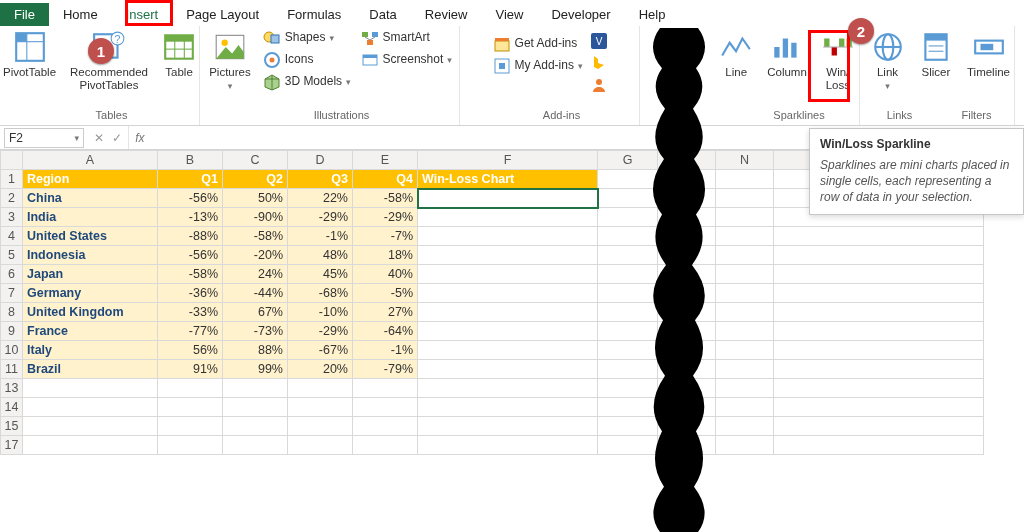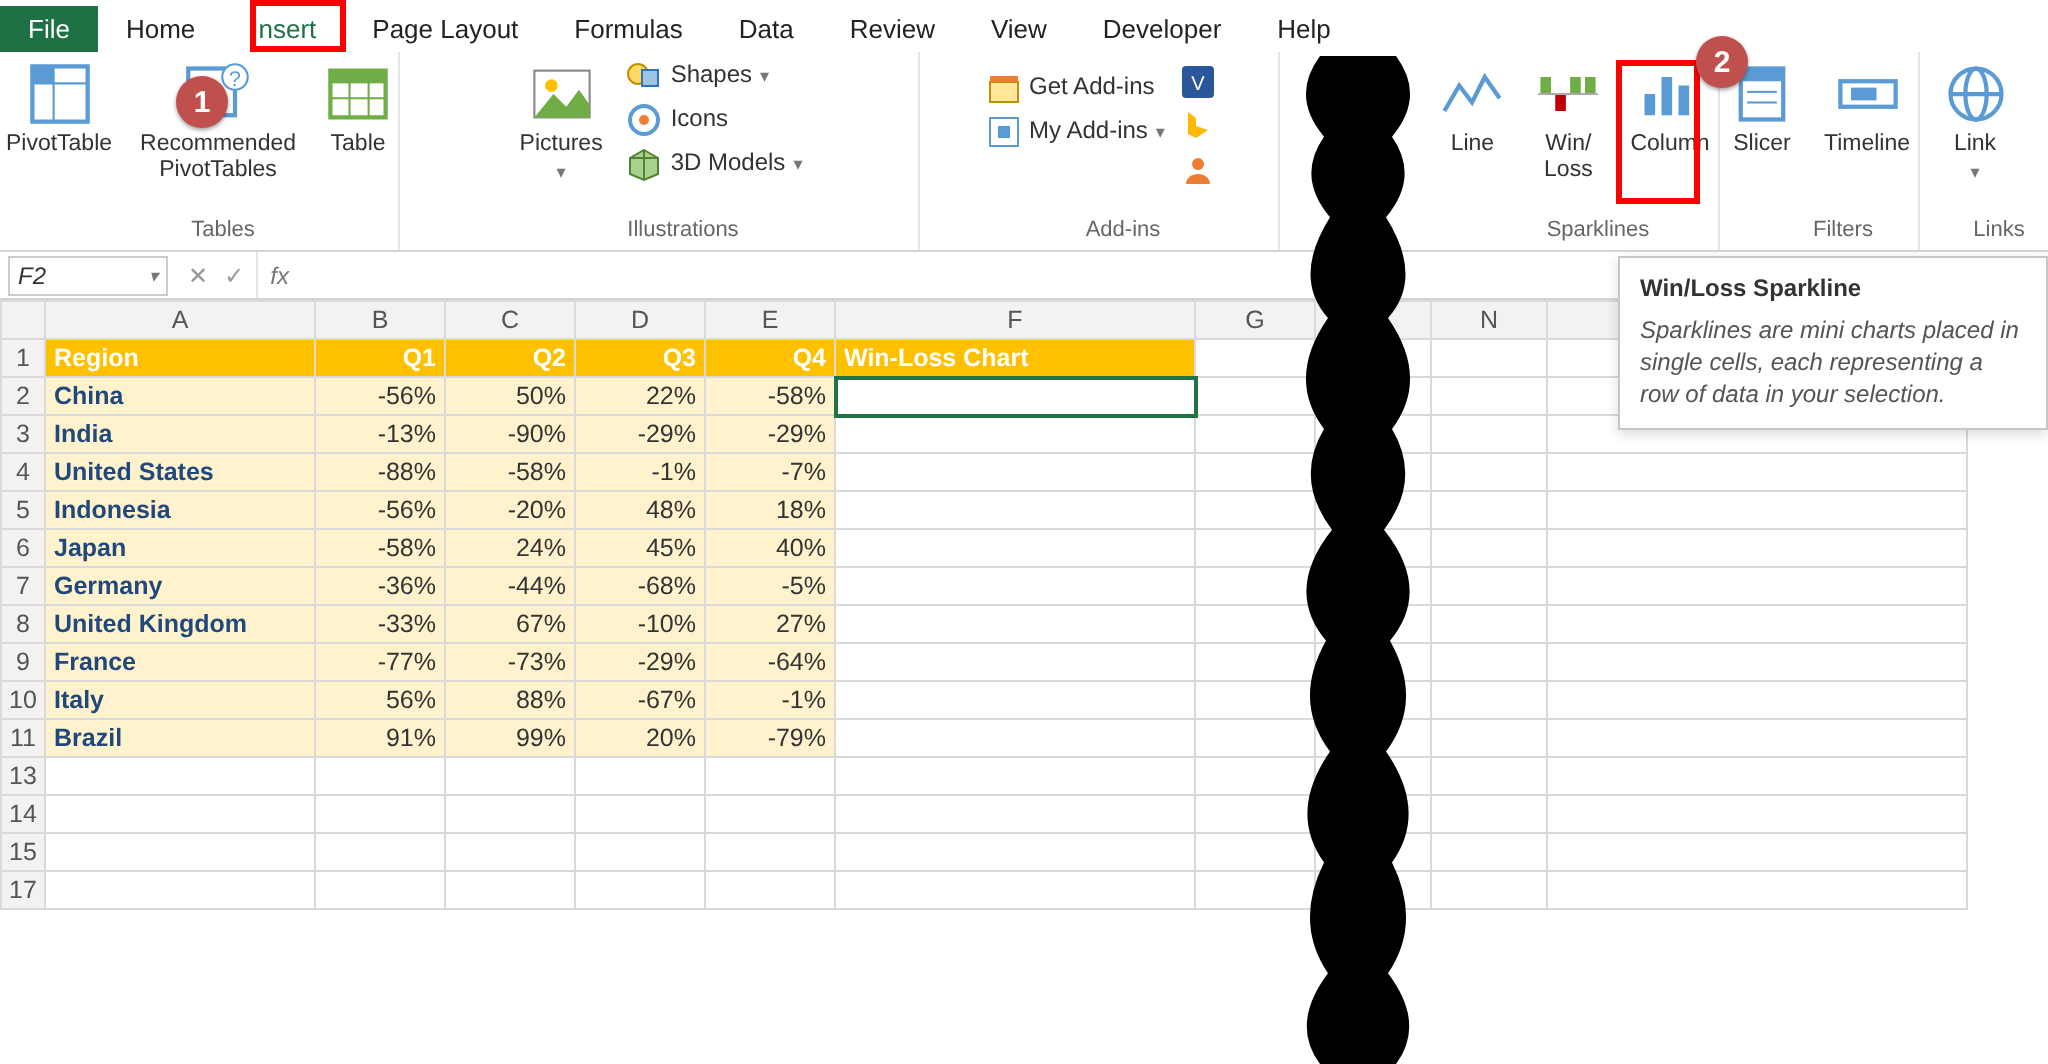--- a/index.html
+++ b/index.html
@@ -18,21 +18,21 @@
   .rbtn { display:flex; flex-direction:column; align-items:center; justify-content:flex-start; gap:2px; padding:2px 4px; cursor:pointer; text-align:center; font-size:11.5px; line-height:1.15; }
   .rbtn .ico { width:34px; height:34px; display:flex; align-items:center; justify-content:center; }
   .rbtn.small { flex-direction:row; width:auto; font-size:12px; padding:1px 2px; gap:4px; }
   .rbtn.small .ico { width:18px; height:18px; }
   .stack { display:flex; flex-direction:column; gap:2px; justify-content:flex-start; }
   .dd::after{ content:" \25BE"; font-size:9px; color:#777;}
   .spark-highlight { position:absolute; border:3px solid #ff0000; pointer-events:none; }
   .callout { position:absolute; width:26px; height:26px; border-radius:50%; background:#c0504d; color:#fff; font-weight:bold; font-size:15px; display:flex; align-items:center; justify-content:center; box-shadow:0 1px 2px rgba(0,0,0,.4); pointer-events:none; }
   
   .fbar { display:flex; align-items:center; height:24px; border-bottom:1px solid #d4d4d4; font-size:12px; }
-  .namebox { width:80px; border:1px solid #ccc; height:20px; margin:2px 4px; padding:0 4px; display:flex; align-items:center; justify-content:space-between;font-style:italic; }
+  .namebox { width:80px; border:1px solid #ccc; height:20px; margin:2px 4px; padding:0 4px; display:flex; align-items:center; justify-content:space-between; }
   .fx-controls { display:flex; align-items:center; gap:8px; color:#999; padding:0 6px; border-right:1px solid #e5e5e5; height:100%; }
   .fx-label { font-style:italic; color:#777; padding:0 6px; }
   .fx-input { flex:1; height:20px; border:none; outline:none; }
   
   .sheet { position:relative; }
   table.grid { border-collapse:collapse; table-layout:fixed; }
   table.grid th, table.grid td { border:1px solid #d9d9d9; height:19px; font-size:12.5px; }
   table.grid th { background:#f3f2f1; color:#555; font-weight:normal; text-align:center; }
   .rowhdr { width:22px; background:#f3f2f1; text-align:center; color:#555; }
   .colA { width:135px; } .colB,.colC,.colD,.colE{ width:65px;} .colF{width:180px;} .colG{width:60px;} .colM,.colN{width:58px;} .colRest{width:210px;}
@@ -145,20 +145,43 @@
             <span class="ico">
               <svg viewBox="0 0 18 18">
                 <polygon points="9,2 16,6 16,14 9,17 2,14 2,6" fill="#a9d18e" stroke="#548235"></polygon>
                 <line x1="9" y1="2" x2="9" y2="17" stroke="#548235"></line>
                 <line x1="2" y1="6" x2="16" y2="6" stroke="#548235"></line>
               </svg>
             </span>
             <span>3D Models</span>
           </div>
       </div>
+      <div class="stack">
+        <div class="rbtn small">
+            <span class="ico">
+              <svg viewBox="0 0 18 18">
+                <rect x="1" y="3" width="6" height="5" fill="#70ad47"></rect>
+                <rect x="11" y="3" width="6" height="5" fill="#5b9bd5"></rect>
+                <rect x="6" y="11" width="6" height="5" fill="#ed7d31"></rect>
+                <line x1="4" y1="8" x2="9" y2="11" stroke="#888"></line>
+                <line x1="14" y1="8" x2="9" y2="11" stroke="#888"></line>
+              </svg>
+            </span>
+            <span>SmartArt</span>
+          </div>
+        <div class="rbtn small dd">
+            <span class="ico">
+              <svg viewBox="0 0 18 18">
+                <rect x="2" y="4" width="14" height="10" fill="#fff" stroke="#5b9bd5"></rect>
+                <rect x="2" y="4" width="14" height="3" fill="#5b9bd5"></rect>
+              </svg>
+            </span>
+            <span>Screenshot</span>
+          </div>
+      </div>
     </div>
     <div class="group-label">Illustrations</div>
   </div>
 
   <div class="group" style="width:180px">
     <div class="group-items">
       <div class="stack" style="padding-top:6px">
         <div class="rbtn small">
             <span class="ico">
               <svg viewBox="0 0 18 18">
@@ -203,42 +226,58 @@
         <span class="ico">
             <svg viewBox="0 0 32 32">
               <polyline points="3,24 10,12 16,20 22,8 29,18" fill="none" stroke="#5b9bd5" stroke-width="2"></polyline>
             </svg>
           </span>
         <span>Line</span>
       </div>
       <div class="rbtn">
         <span class="ico">
             <svg viewBox="0 0 32 32">
+              <rect x="4" y="16" width="5" height="10" fill="#5b9bd5"></rect>
+              <rect x="12" y="8" width="5" height="18" fill="#5b9bd5"></rect>
+              <rect x="20" y="12" width="5" height="14" fill="#5b9bd5"></rect>
+            </svg>
+          </span>
+        <span>Column</span>
+      </div>
+      <div class="rbtn">
+        <span class="ico">
+            <svg viewBox="0 0 32 32">
               <rect x="3" y="8" width="5" height="8" fill="#70ad47"></rect>
               <rect x="10" y="16" width="5" height="8" fill="#c00000"></rect>
               <rect x="17" y="8" width="5" height="8" fill="#70ad47"></rect>
               <rect x="24" y="8" width="5" height="8" fill="#70ad47"></rect>
               <line x1="2" y1="16" x2="30" y2="16" stroke="#aaa"></line>
             </svg>
           </span>
         <span style="white-space:pre-line">Win/
 Loss</span>
       </div>
-      <div class="rbtn">
-        <span class="ico">
-            <svg viewBox="0 0 32 32">
-              <rect x="4" y="16" width="5" height="10" fill="#5b9bd5"></rect>
-              <rect x="12" y="8" width="5" height="18" fill="#5b9bd5"></rect>
-              <rect x="20" y="12" width="5" height="14" fill="#5b9bd5"></rect>
-            </svg>
-          </span>
-        <span>Column</span>
-      </div>
     </div>
     <div class="group-label">Sparklines</div>
+  </div>
+
+  <div class="group" style="width:55px;border-right:none">
+    <div class="group-items">
+      <div class="rbtn dd">
+        <span class="ico">
+            <svg viewBox="0 0 32 32">
+              <circle cx="16" cy="16" r="12" fill="none" stroke="#5b9bd5" stroke-width="2"></circle>
+              <ellipse cx="16" cy="16" rx="5" ry="12" fill="none" stroke="#5b9bd5" stroke-width="2"></ellipse>
+              <line x1="4" y1="16" x2="28" y2="16" stroke="#5b9bd5" stroke-width="2"></line>
+            </svg>
+          </span>
+        <span>Link</span>
+      </div>
+    </div>
+    <div class="group-label">Links</div>
   </div>
 
   <div class="group" style="width:100px">
     <div class="group-items">
       <div class="rbtn">
         <span class="ico">
             <svg viewBox="0 0 32 32">
               <rect x="6" y="4" width="20" height="24" fill="#fff" stroke="#5b9bd5" stroke-width="2"></rect>
               <rect x="6" y="4" width="20" height="6" fill="#5b9bd5"></rect>
               <line x1="9" y1="15" x2="23" y2="15" stroke="#5b9bd5"></line>
@@ -251,36 +290,20 @@
         <span class="ico">
             <svg viewBox="0 0 32 32">
               <rect x="3" y="10" width="26" height="12" fill="#fff" stroke="#5b9bd5" stroke-width="2"></rect>
               <rect x="8" y="13" width="12" height="6" fill="#5b9bd5"></rect>
             </svg>
           </span>
         <span>Timeline</span>
       </div>
     </div>
     <div class="group-label">Filters</div>
-  </div>
-
-  <div class="group" style="width:55px;border-right:none">
-    <div class="group-items">
-      <div class="rbtn dd">
-        <span class="ico">
-            <svg viewBox="0 0 32 32">
-              <circle cx="16" cy="16" r="12" fill="none" stroke="#5b9bd5" stroke-width="2"></circle>
-              <ellipse cx="16" cy="16" rx="5" ry="12" fill="none" stroke="#5b9bd5" stroke-width="2"></ellipse>
-              <line x1="4" y1="16" x2="28" y2="16" stroke="#5b9bd5" stroke-width="2"></line>
-            </svg>
-          </span>
-        <span>Link</span>
-      </div>
-    </div>
-    <div class="group-label">Links</div>
   </div>
 </div>
 
 <div class="spark-highlight" style="left:808px; top:30px; width:42px; height:72px;"></div>
 <div class="callout" style="left:88px; top:38px;">1</div>
 <div class="callout" style="left:848px; top:18px;">2</div>
 
 <div class="fbar">
   <div class="namebox">
     <span>F2</span>

